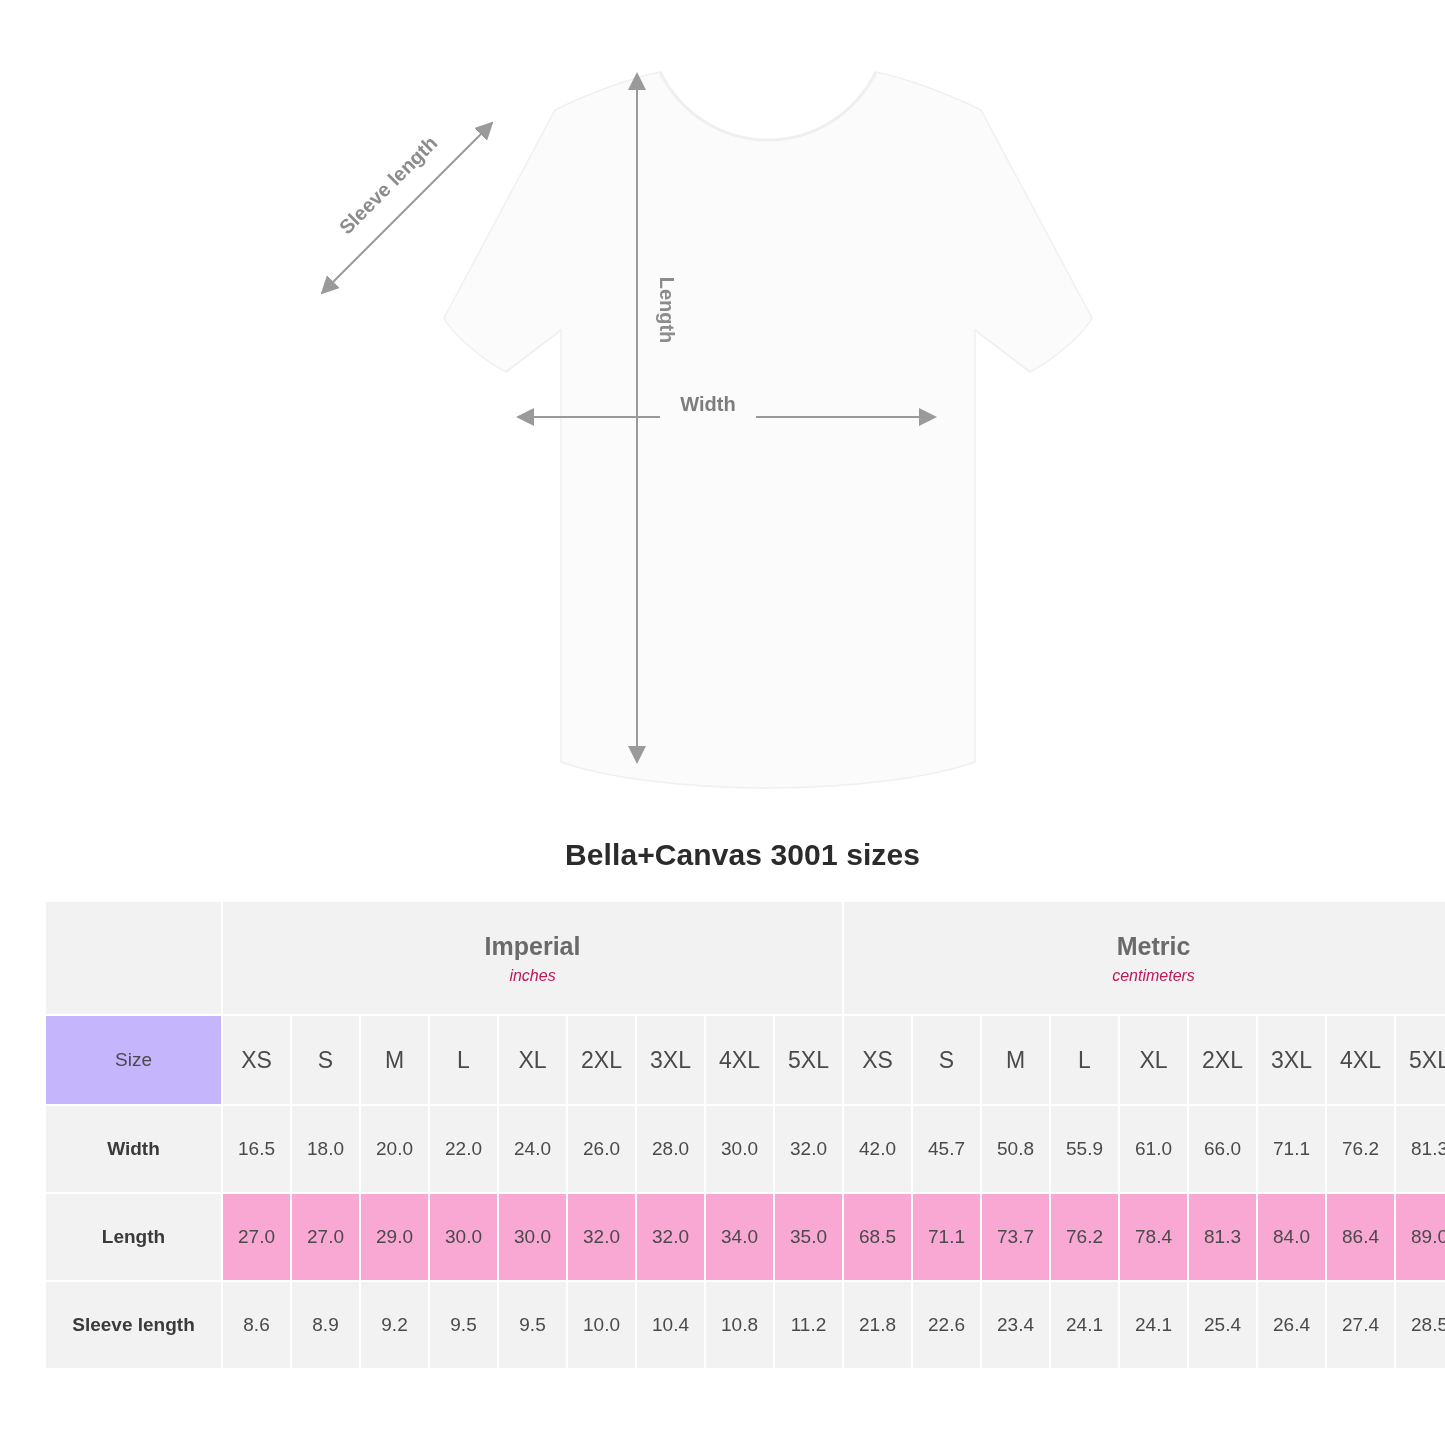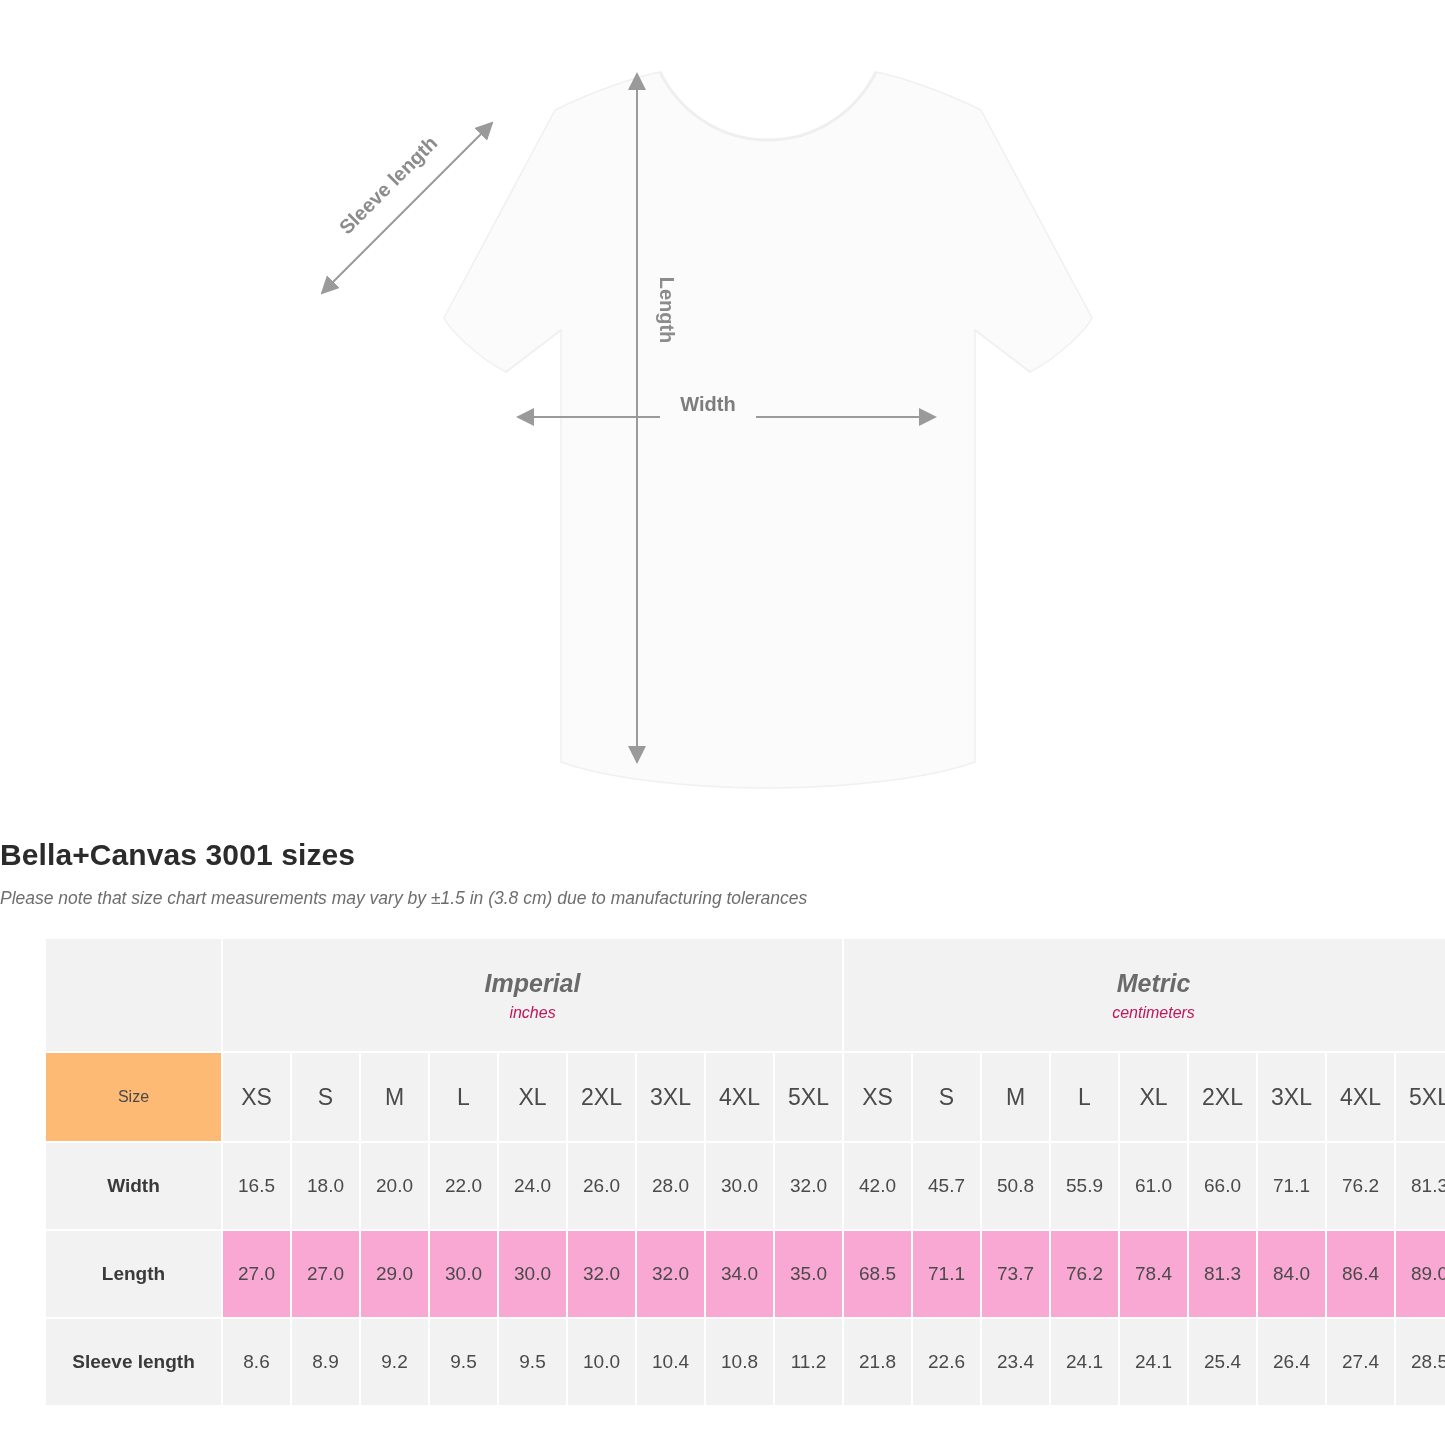--- a/index.html
+++ b/index.html
@@ -26,21 +26,23 @@
     position: relative;
     width: 1445px;
     height: 830px;
   }
   .illustration svg {
     display: block;
   }
 
   
   .title-block {
+    text-align: center;
     margin-top: 8px;
+    margin-left: 40px;
   }
   .chart-title {
     font-size: 30px;
     font-weight: bold;
     color: #2b2b2b;
     letter-spacing: 0.1px;
   }
   .chart-note {
     margin-top: 16px;
     font-size: 17.5px;
@@ -67,21 +69,20 @@
     font-weight: normal;
     color: #4a4a4a;
   }
   
   .unit-cell {
     height: 112px;
     padding: 0;
   }
   .unit-name {
     font-size: 25px;
-    font-style: italic;
     font-weight: bold;
     color: #6a6a6a;
     line-height: 1.25;
   }
   .unit-sub {
     font-size: 16px;
     font-style: italic;
     color: #be185d;
     margin-top: 4px;
   }
@@ -90,22 +91,22 @@
   }
 
   .head-row td {
     height: 86px;
     font-size: 23px;
     font-weight: bold;
     color: #3f3f3f;
     background: #ffffff;
   }
   .head-row td.rowlabel {
-    background: #fdba74;
-    font-size: 16px;
+    background: #c4b5fd;
+    font-size: 19px;
   }
 
   .data-row td {
     height: 84px;
     font-size: 19px;
     color: #3d3d3d;
   }
   .data-row.alt td {
     background: #f9a8d4;
   }
@@ -163,21 +164,20 @@
       <text x="660" y="310" transform="rotate(90 660 310)" text-anchor="middle" font-family="Liberation Sans, sans-serif" font-size="20" font-weight="bold" fill="#8c8c8c">Length</text>
 
       <line x1="518" y1="417" x2="935" y2="417" stroke="#9a9a9a" stroke-width="2" marker-start="url(#arrTail)" marker-end="url(#arrHead)"></line>
       <rect x="660" y="392" width="96" height="26" fill="#fbfbfb"></rect>
       <text x="708" y="411" text-anchor="middle" font-family="Liberation Sans, sans-serif" font-size="20" font-weight="bold" fill="#7d7d7d">Width</text>
     </svg>
   </div>
 
   <div class="title-block">
     <div class="chart-title">Bella+Canvas 3001 sizes</div>
-    <div class="chart-note">Please note that size chart measurements may vary by ±1.5 in (3.8 cm) due to manufacturing tolerances</div>
   </div>
 
   <div class="table-wrap">
     <table class="size-table">
       <colgroup id="colgroup">
           <col class="label-col">
           <col class="data-col">
           <col class="data-col">
           <col class="data-col">
           <col class="data-col">

